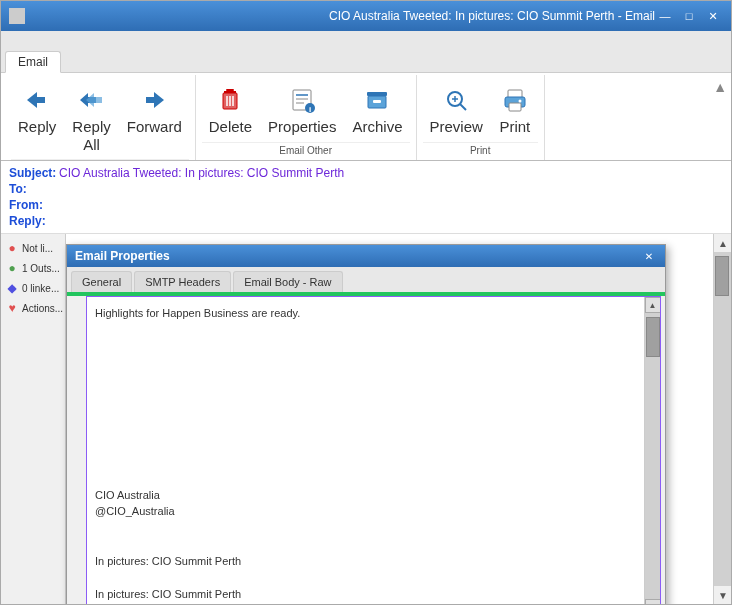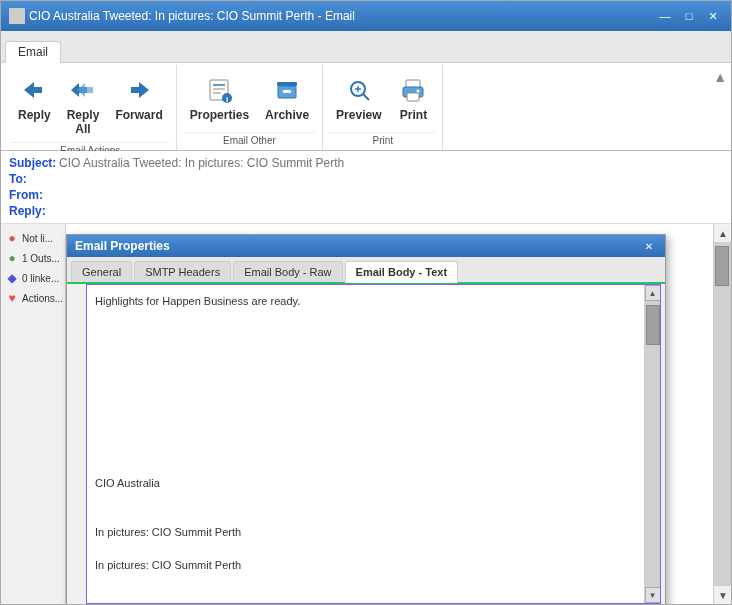--- a/index.html
+++ b/index.html
@@ -30,21 +30,21 @@
       display: flex;
       align-items: center;
       justify-content: space-between;
       padding: 0 8px;
       flex-shrink: 0;
     }
     .title-bar-text {
       font-size: 12px;
       font-weight: normal;
       flex: 1;
-      text-align: left;
+      text-align: right;
     }
     .title-bar-controls {
       display: flex;
       gap: 4px;
     }
     .title-bar-btn {
       width: 20px;
       height: 18px;
       background: transparent;
       border: none;
@@ -62,21 +62,21 @@
       margin-right: 4px;
     }
 
     
     .ribbon-tab-bar {
       background: #e8e8e8;
       border-bottom: 1px solid #ccc;
       display: flex;
       align-items: flex-end;
       padding: 0 4px;
-      height: 32px;
+      height: 42px;
       flex-shrink: 0;
     }
     .ribbon-tab {
       padding: 4px 12px;
       font-size: 12px;
       border: 1px solid transparent;
       border-bottom: none;
       cursor: pointer;
       background: #dce6f1;
       color: #333;
@@ -138,24 +138,23 @@
     .ribbon-button .btn-icon {
       width: 32px;
       height: 32px;
       display: flex;
       align-items: center;
       justify-content: center;
       font-size: 20px;
       margin-bottom: 2px;
     }
     .ribbon-button .btn-label {
-      font-size: 12px;
+      font-size: 15px;
       text-align: center;
       line-height: 1.2;
-      font-weight: bold;
     }
     .ribbon-group-label {
       text-align: center;
       font-size: 10px;
       color: #555;
       padding: 2px 0 4px 0;
       border-top: 1px solid #eee;
       margin-top: auto;
     }
     .ribbon-collapse {
@@ -183,21 +182,21 @@
       display: flex;
       padding: 1px 0;
       font-size: 12px;
     }
     .email-header-label {
       color: #1d4ed8;
       width: 50px;
       font-weight: 600;
     }
     .email-header-value {
-      color: #737373;
+      color: #6d28d9;
       flex: 1;
     }
 
     
     .main-area {
       display: flex;
       flex: 1;
       overflow: hidden;
       position: relative;
     }
@@ -280,21 +279,21 @@
       border: none;
       color: white;
       cursor: pointer;
       font-size: 10px;
     }
 
     
     .dialog-tabs {
       background: #e8e8e8;
       display: flex;
-      border-bottom: 2px solid #22c55e;
+      border-bottom: 4px solid #22c55e;
       padding: 4px 4px 0 4px;
     }
     .dialog-tab {
       padding: 4px 10px;
       font-size: 11px;
       border: 1px solid #ccc;
       border-bottom: none;
       cursor: pointer;
       background: #ddd;
       color: #333;
@@ -445,20 +444,33 @@
         </div>
       </div>
       <div class="ribbon-group-label">Email Actions</div>
     </div>
 
     <div class="ribbon-group">
       <div class="ribbon-buttons">
         <div class="ribbon-button">
           <div class="btn-icon">
             <svg width="28" height="28" viewBox="0 0 28 28">
+              <rect x="8" y="5" width="12" height="2" fill="#c00"></rect>
+              <rect x="10" y="3" width="8" height="2" rx="1" fill="#c00"></rect>
+              <rect x="7" y="7" width="14" height="16" rx="1" fill="#e06060" stroke="#c00" stroke-width="1"></rect>
+              <line x1="11" y1="10" x2="11" y2="20" stroke="white" stroke-width="1.5"></line>
+              <line x1="14" y1="10" x2="14" y2="20" stroke="white" stroke-width="1.5"></line>
+              <line x1="17" y1="10" x2="17" y2="20" stroke="white" stroke-width="1.5"></line>
+            </svg>
+          </div>
+          <span class="btn-label">Delete</span>
+        </div>
+        <div class="ribbon-button">
+          <div class="btn-icon">
+            <svg width="28" height="28" viewBox="0 0 28 28">
               <rect x="5" y="4" width="18" height="20" rx="1" fill="white" stroke="#888" stroke-width="1"></rect>
               <line x1="8" y1="9" x2="20" y2="9" stroke="#2e75b6" stroke-width="1.5"></line>
               <line x1="8" y1="13" x2="20" y2="13" stroke="#888" stroke-width="1"></line>
               <line x1="8" y1="17" x2="16" y2="17" stroke="#888" stroke-width="1"></line>
               <circle cx="22" cy="22" r="5" fill="#2e75b6"></circle>
               <text x="22" y="26" text-anchor="middle" fill="white" font-size="8" font-weight="bold">i</text>
             </svg>
           </div>
           <span class="btn-label">Properties</span>
         </div>
@@ -567,25 +579,24 @@
           <span>Email Properties</span>
           <div class="dialog-title-controls">
             <button class="dialog-title-btn">✕</button>
           </div>
         </div>
 
         <div class="dialog-tabs">
           <div class="dialog-tab">General</div>
           <div class="dialog-tab">SMTP Headers</div>
           <div class="dialog-tab">Email Body - Raw</div>
-          <div class="dialog-tab active">Email Body - Text</div>
         </div>
 
         <div class="dialog-content">
-          <div class="dialog-text-area" id="dialog-text"><div>Highlights for Happen Business are ready.</div><br><br><br><br><br><br><br><br><br><br><div>                              CIO Australia</div><br><br><div>In pictures: CIO Summit Perth</div><br><div>In pictures: CIO Summit Perth</div><br></div>
+          <div class="dialog-text-area" id="dialog-text"><div>Highlights for Happen Business are ready.</div><br><br><br><br><br><br><br><br><br><br><div>                              CIO Australia</div><div>@CIO_Australia</div><br><br><div>In pictures: CIO Summit Perth</div><br><div>In pictures: CIO Summit Perth</div><br></div>
           <div class="dialog-scrollbar">
             <div class="scrollbar-btn">▲</div>
             <div class="scrollbar-track">
               <div class="scrollbar-thumb"></div>
             </div>
             <div class="scrollbar-btn">▼</div>
           </div>
         </div>
 
         <div class="dialog-footer">

